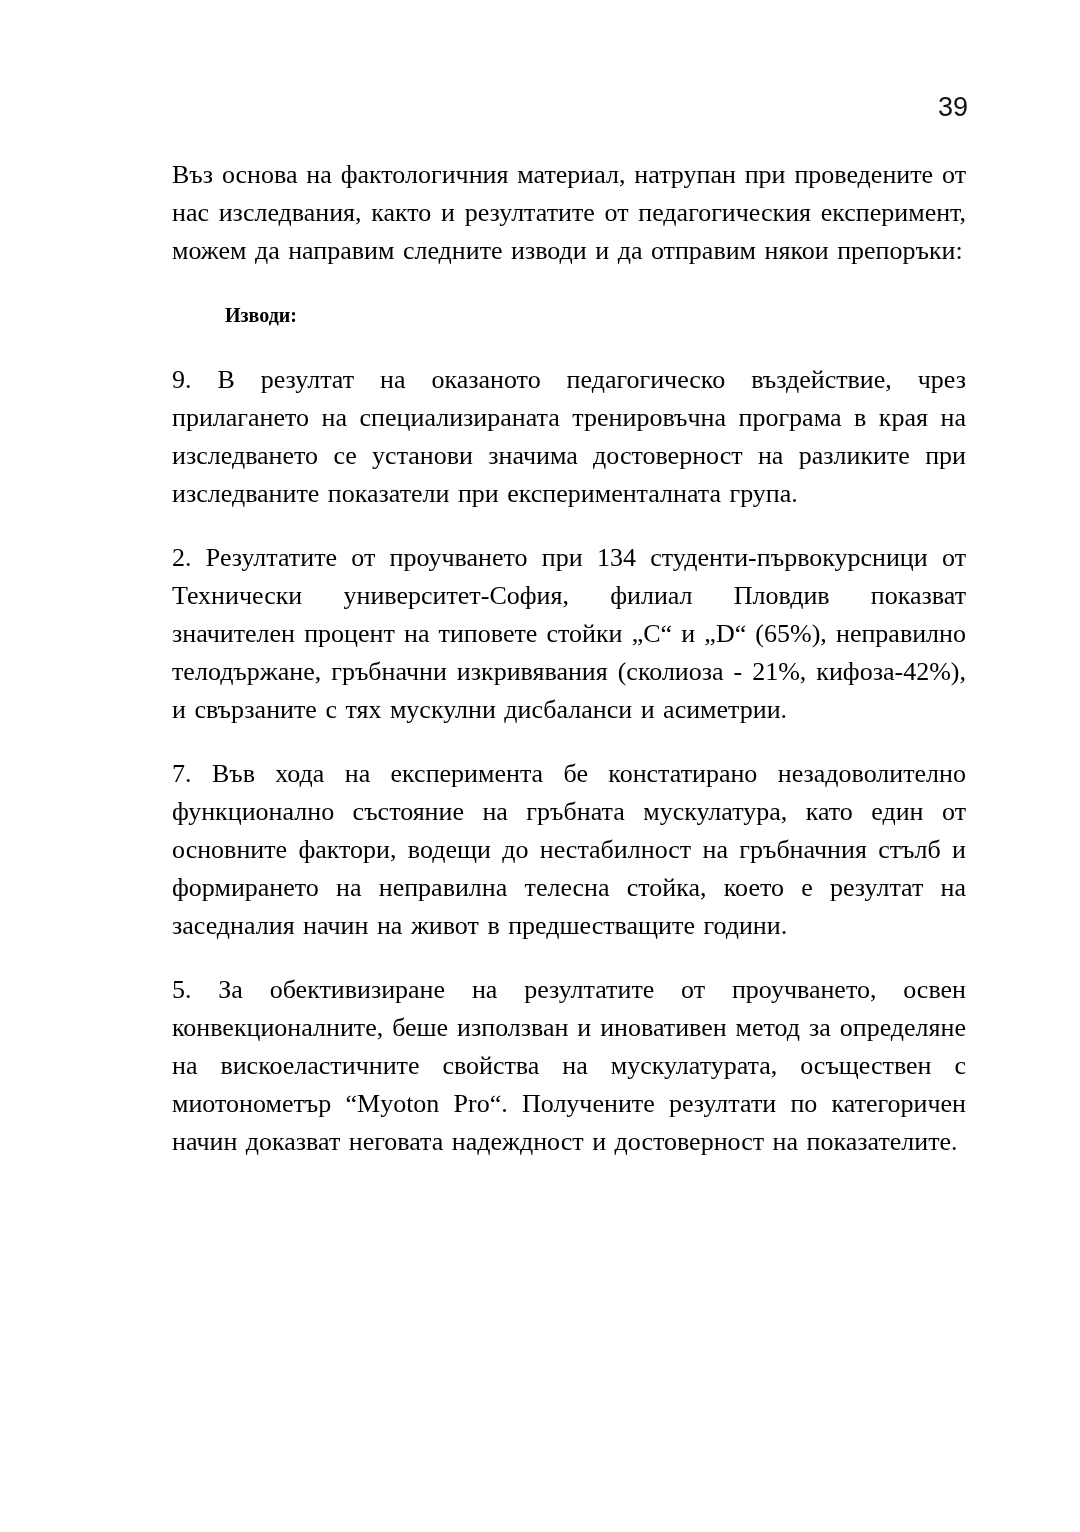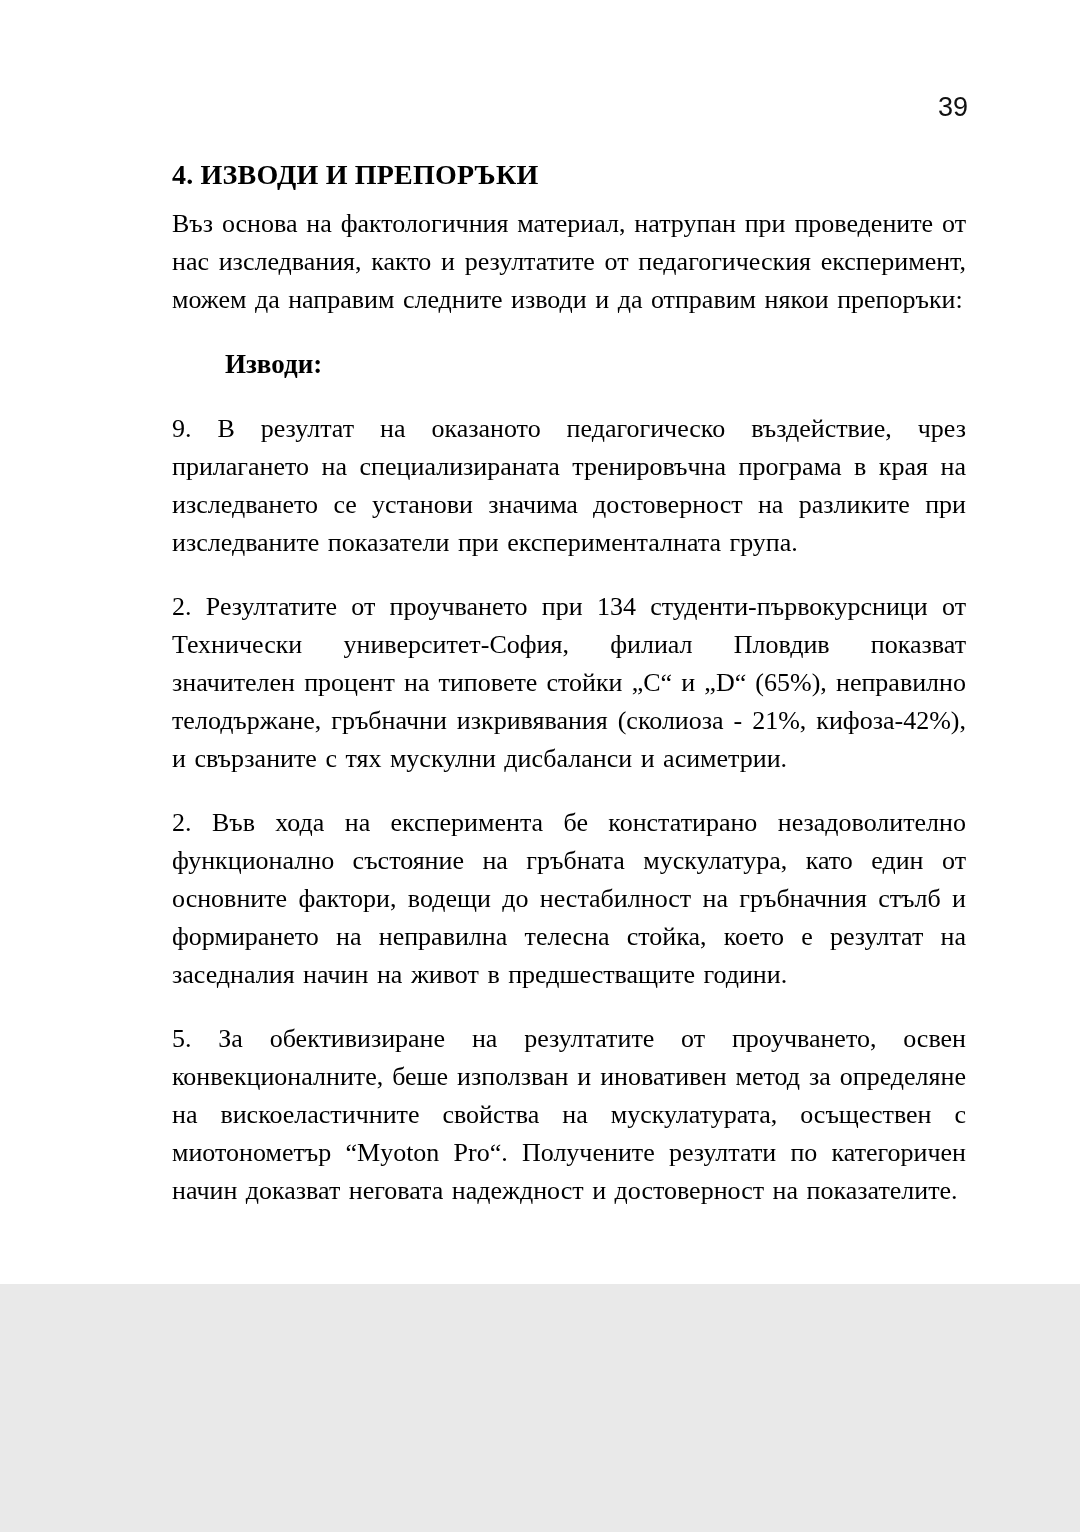--- a/index.html
+++ b/index.html
@@ -4,21 +4,21 @@
 <style>
   html, body { margin: 0; padding: 0; }
   body {
     width: 1080px;
     height: 1532px;
     background: #e9e9e9;
   }
   .page {
     position: relative;
     width: 1080px;
-    height: 1284px;
+    height: 1532px;
     background: #ffffff;
     color: #000000;
     font-family: "Liberation Serif", "DejaVu Serif", serif;
     overflow: hidden;
   }
   .page-number {
     position: absolute;
     top: 92px;
     right: 112px;
     font-family: "Liberation Sans", "DejaVu Sans", sans-serif;
@@ -40,46 +40,45 @@
     letter-spacing: 0.2px;
   }
   .para {
     font-size: 26px;
     line-height: 38px;
     margin: 0 0 26px 0;
     text-align: justify;
     word-spacing: 2px;
   }
   .subheading {
-    font-size: 27px;
+    font-size: 20px;
     font-weight: bold;
     line-height: 38px;
     margin: 3px 0 27px 0;
     text-indent: 53px;
   }
   .para.continues {
     text-align-last: justify;
     margin-bottom: 0;
   }
 </style>
 </head>
 <body>
 
 <div class="page">
   <div class="page-number">39</div>
 
   <div class="content">
-    <h1 class="heading">4. ИЗВОДИ И ПРЕПОРЪКИ</h1>
 
     <p class="para">Въз основа на фактологичния материал, натрупан при проведените от нас изследвания, както и резултатите от педагогическия експеримент, можем да направим следните изводи и да отправим някои препоръки:</p>
 
     <p class="subheading">Изводи:</p>
 
     <p class="para">9. В резултат на оказаното педагогическо въздействие, чрез прилагането на специализираната тренировъчна програма в края на изследването се установи значима достоверност на разликите при изследваните показатели при експерименталната група.</p>
 
     <p class="para">2. Резултатите от проучването при 134 студенти-първокурсници от Технически университет-София, филиал Пловдив показват значителен процент на типовете стойки „С“ и „D“ (65%), неправилно телодържане, гръбначни изкривявания (сколиоза - 21%, кифоза-42%), и свързаните с тях мускулни дисбаланси и асиметрии.</p>
 
-    <p class="para">2. Във хода на експеримента бе констатирано незадоволително функционално състояние на гръбната мускулатура, като един от основните фактори, водещи до нестабилност на гръбначния стълб и формирането на неправилна телесна стойка, което е резултат на заседналия начин на живот в предшестващите години.</p>
+    <p class="para">7. Във хода на експеримента бе констатирано незадоволително функционално състояние на гръбната мускулатура, като един от основните фактори, водещи до нестабилност на гръбначния стълб и формирането на неправилна телесна стойка, което е резултат на заседналия начин на живот в предшестващите години.</p>
 
     <p class="para">5. За обективизиране на резултатите от проучването, освен конвекционалните, беше използван и иновативен метод за определяне на вискоеластичните свойства на мускулатурата, осъществен с миотонометър “Myoton Pro“. Получените резултати по категоричен начин доказват неговата надеждност и достоверност на показателите.</p>
 
   </div>
 </div>
 
 </body></html>

